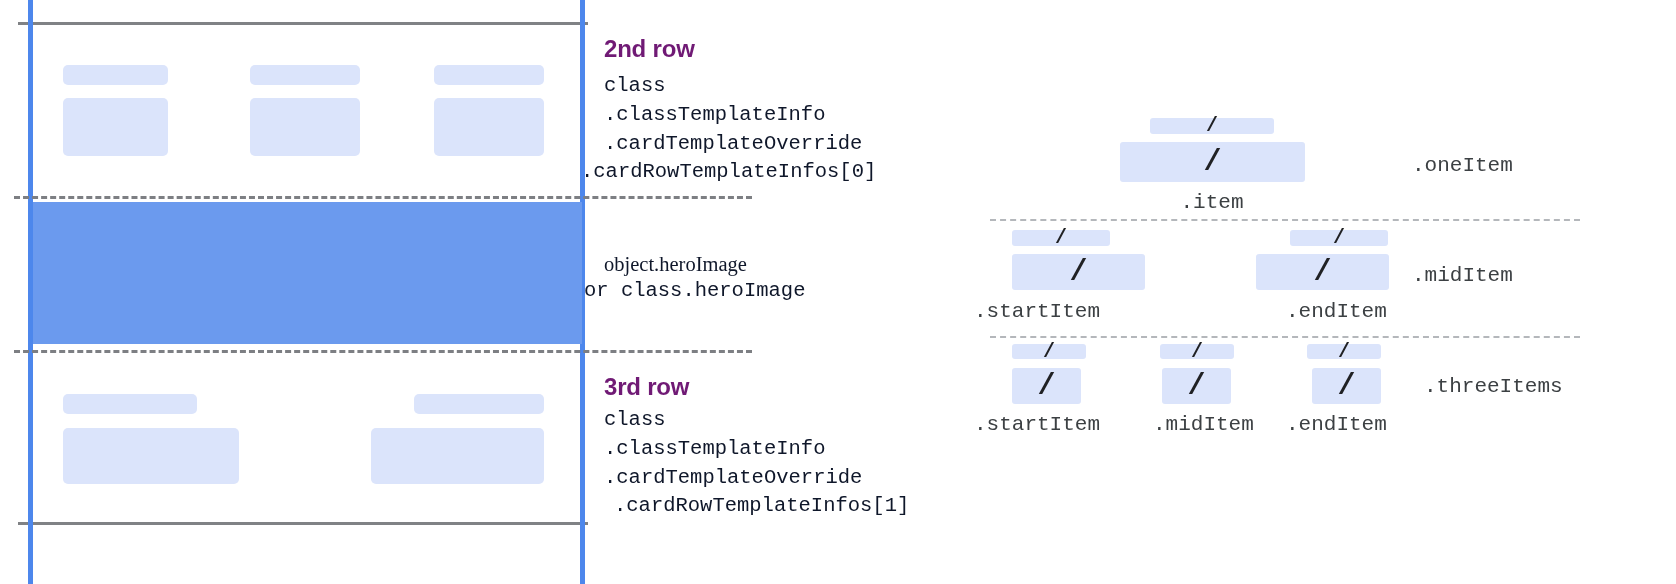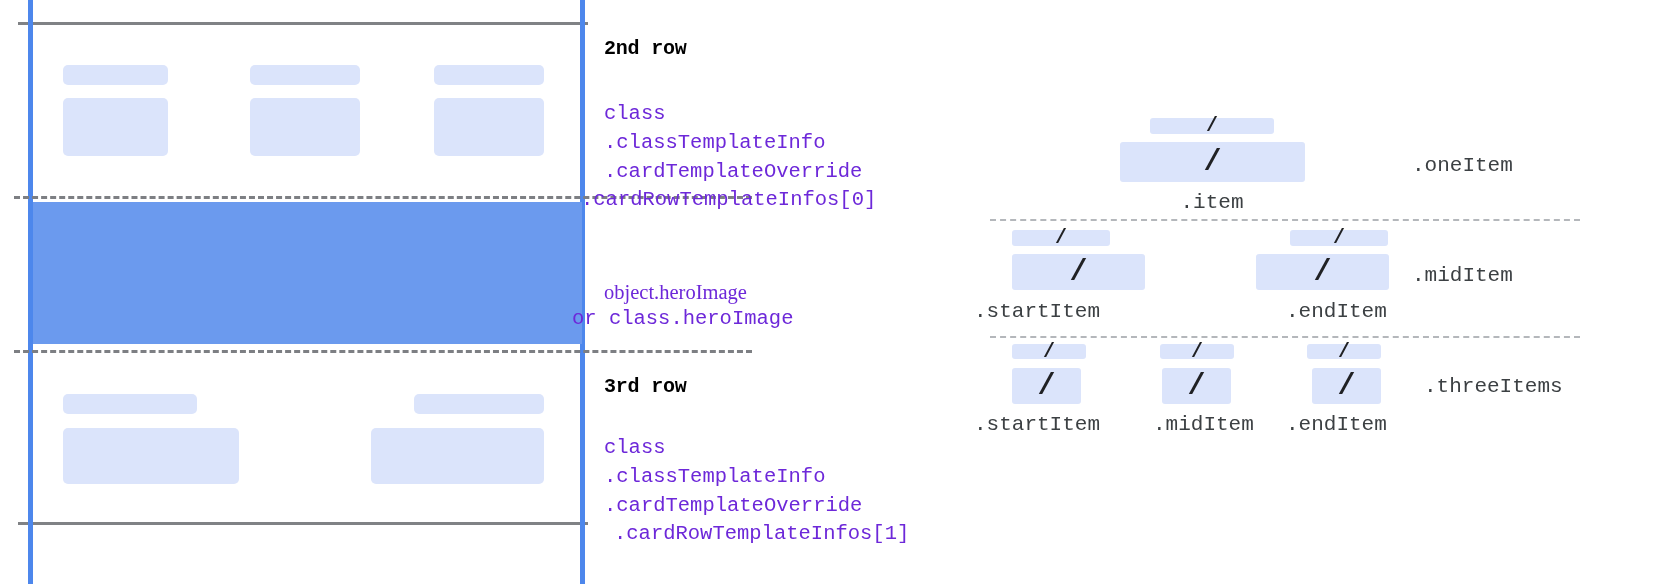--- a/index.html
+++ b/index.html
@@ -56,34 +56,33 @@
 
   .ph {
     position: absolute;
     background: #dbe4fb;
     border-radius: 5px;
   }
 
   
   .ann { position: absolute; }
   .ann-title {
-    font-family: Liberation Mono, monospace;
-    font-size: 20px;
+    font-family: Liberation Sans, sans-serif;
+    font-size: 24px;
     font-weight: bold;
-    color: #000000;
+    color: #701a75;
     line-height: 34px;
     letter-spacing: -0.2px;
   }
   .ann-code {
     font-family: "Liberation Mono", "DejaVu Sans Mono", monospace;
     font-size: 20.5px;
-    color: #6d28d9;
+    color: #0f172a;
     line-height: 28.8px;
     white-space: pre;
-    margin-top: 28px;
   }
 
   
   #item-diagram { position: absolute; left: 960px; top: 0; width: 716px; height: 584px; }
 
   .item-dash {
     position: absolute;
     height: 0;
     border-top: 2px dashed #b4b7bb;
   }
@@ -153,21 +152,21 @@
   <div>
     <div class="ann ann-title" style="left:604px; top:32px;">2nd row</div>
     <div class="ann ann-code" style="left:604px; top:72px;">class</div>
     <div class="ann ann-code" style="left:604px; top:100.8px;">.classTemplateInfo</div>
     <div class="ann ann-code" style="left:604px; top:129.6px;">.cardTemplateOverride</div>
     <div class="ann ann-code" style="left:581px; top:158.4px;">.cardRowTemplateInfos[0]</div>
   </div>
 
   <div>
     <div class="ann ann-code" style="left:604px; top:250px;font-family:Liberation Serif, serif;">object.heroImage</div>
-    <div class="ann ann-code" style="left:572px; top:277px;">or class.heroImage</div>
+    <div class="ann ann-code" style="left:584px; top:277px;">or class.heroImage</div>
   </div>
 
   <div>
     <div class="ann ann-title" style="left:604px; top:370px;">3rd row</div>
     <div class="ann ann-code" style="left:604px; top:406px;">class</div>
     <div class="ann ann-code" style="left:604px; top:434.8px;">.classTemplateInfo</div>
     <div class="ann ann-code" style="left:604px; top:463.6px;">.cardTemplateOverride</div>
     <div class="ann ann-code" style="left:614px; top:492.4px;">.cardRowTemplateInfos[1]</div>
   </div>
 

